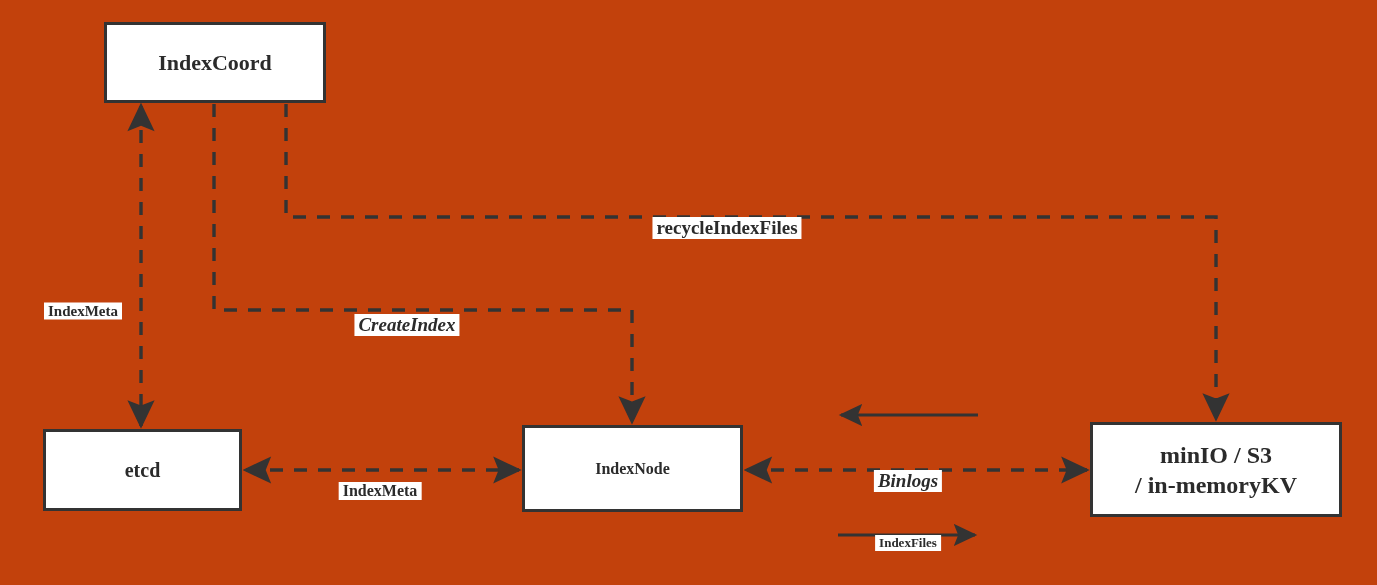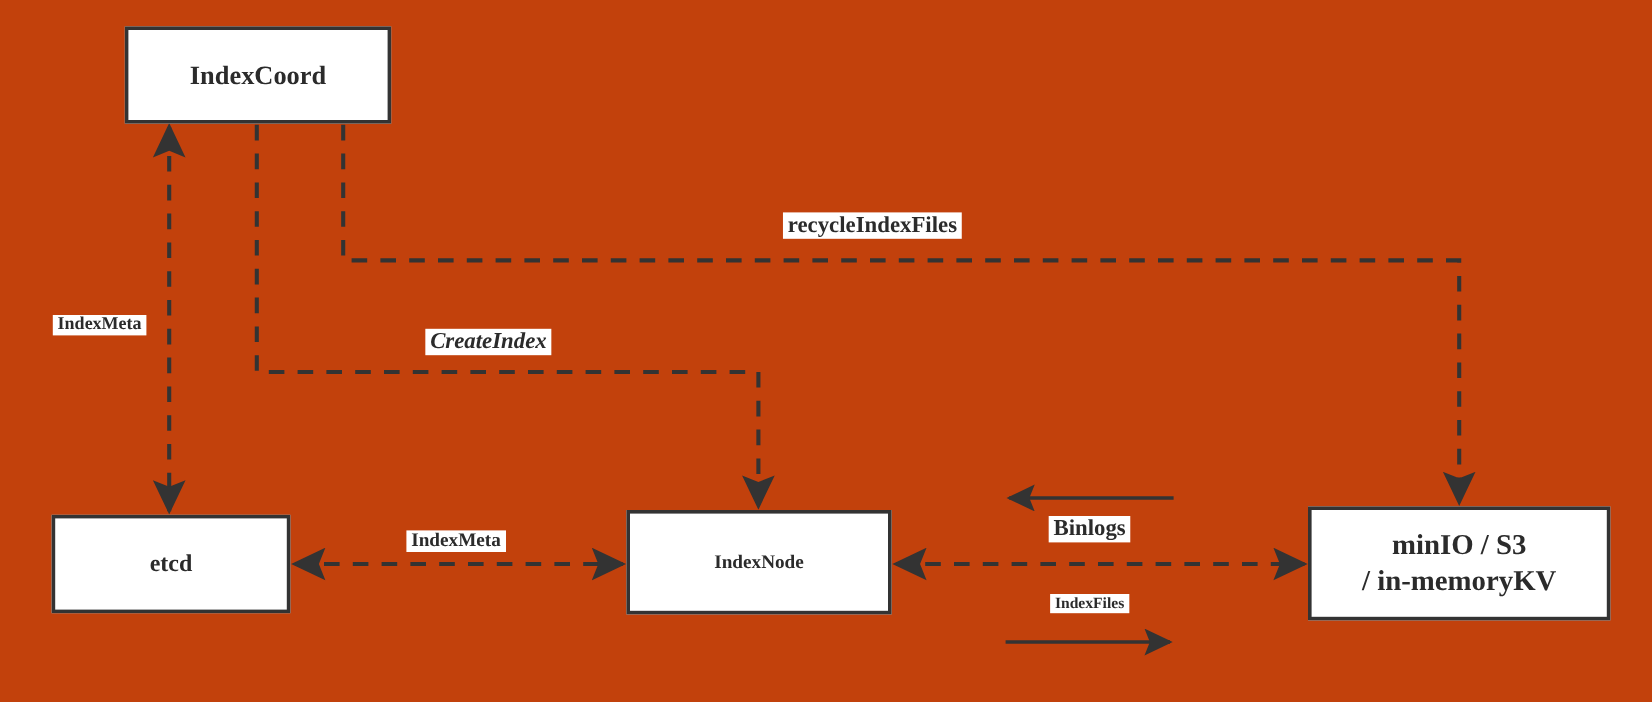--- a/index.html
+++ b/index.html
@@ -43,20 +43,21 @@
   }
   .edge-label {
     position: absolute;
     font-weight: bold;
     color: #2b2b2b;
     font-family: "Liberation Serif", "DejaVu Serif", serif;
     white-space: nowrap;
     transform: translate(-50%, -50%);
     background: #ffffff;
     padding: 0 4px;
+    margin-top: 40px;
   }
 </style>
 </head>
 <body>
 
 <div id="diagram-root">
 
   <svg id="diagram-svg" viewBox="0 0 1377 585" aria-hidden="true">
     <defs>
       <marker id="arrow-end" markerWidth="9" markerHeight="9" refX="7.6" refY="4" orient="auto" markerUnits="strokeWidth">
@@ -114,17 +115,17 @@
   </div>
 
   <div class="edge-label" style="left:83px; top:271px; font-size:15px;">IndexMeta</div>
 
   <div class="edge-label" style="left:407px; top:285px; font-size:19px;font-style:italic;">CreateIndex</div>
 
   <div class="edge-label" style="left:727px; top:188px; font-size:19px;">recycleIndexFiles</div>
 
   <div class="edge-label" style="left:380px; top:451px; font-size:16px;">IndexMeta</div>
 
-  <div class="edge-label" style="left:908px; top:441px; font-size:19px;">Binlogs</div>
+  <div class="edge-label" style="left:908px; top:441px; font-size:19px;font-style:italic;">Binlogs</div>
 
   <div class="edge-label" style="left:908px; top:503px; font-size:13px;">IndexFiles</div>
 
 </div>
 
 </body></html>

